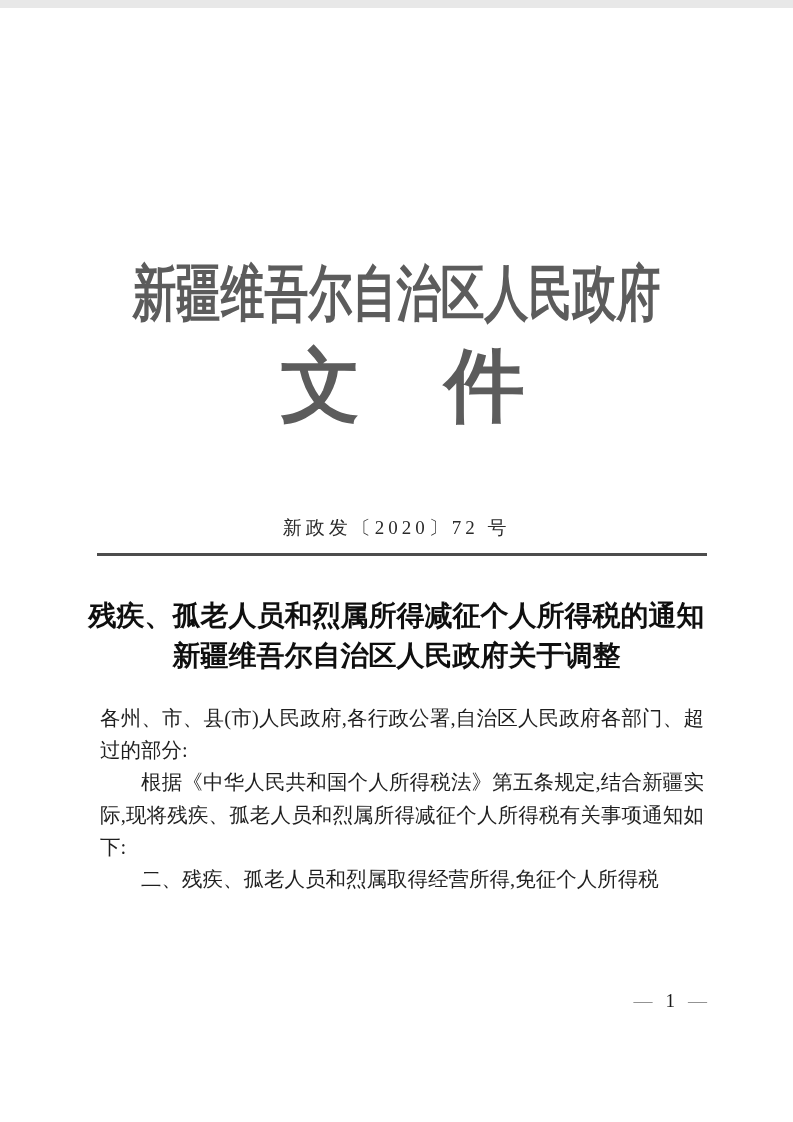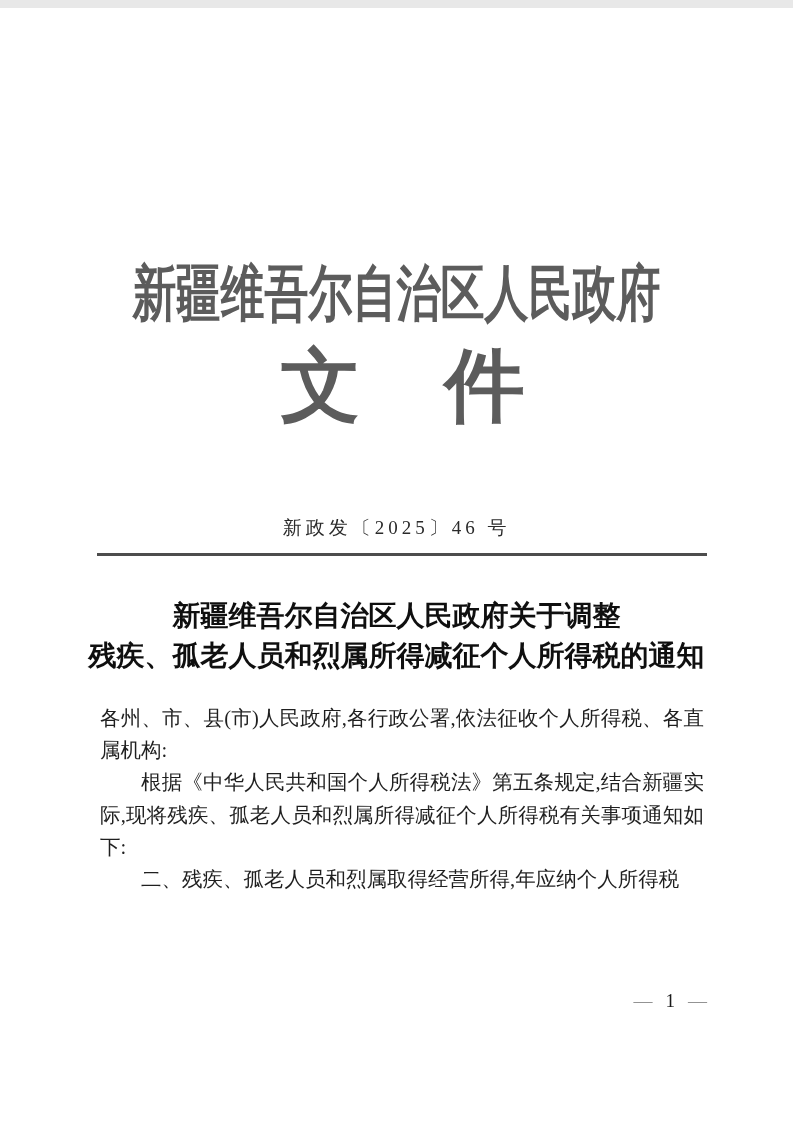--- a/index.html
+++ b/index.html
@@ -109,33 +109,33 @@
 <body>
 
 <div class="page">
 
   <div class="org-name">新疆维吾尔自治区人民政府</div>
 
   <div class="doc-type">
     <span class="char1">文</span><span class="char2">件</span>
   </div>
 
-  <div class="doc-number">新政发〔2025〕46 号</div>
+  <div class="doc-number">新政发〔2020〕72 号</div>
 
   <div class="rule"></div>
 
   <div class="title">
+    <div>残疾、孤老人员和烈属所得减征个人所得税的通知</div>
     <div>新疆维吾尔自治区人民政府关于调整</div>
-    <div>残疾、孤老人员和烈属所得减征个人所得税的通知</div>
   </div>
 
   <div class="body-text">
-    <p class="no-indent">各州、市、县(市)人民政府,各行政公署,依法征收个人所得税、各直属机构:</p>
+    <p class="no-indent">各州、市、县(市)人民政府,各行政公署,自治区人民政府各部门、超过的部分:</p>
     <p>根据《中华人民共和国个人所得税法》第五条规定,结合新疆实际,现将残疾、孤老人员和烈属所得减征个人所得税有关事项通知如下:</p>
-    <p>二、残疾、孤老人员和烈属取得经营所得,年应纳个人所得税</p>
+    <p>二、残疾、孤老人员和烈属取得经营所得,免征个人所得税</p>
   </div>
 
   <div class="page-number">
     <span class="dash">—</span>
     <span class="num">1</span>
     <span class="dash">—</span>
   </div>
 
 </div>
 

